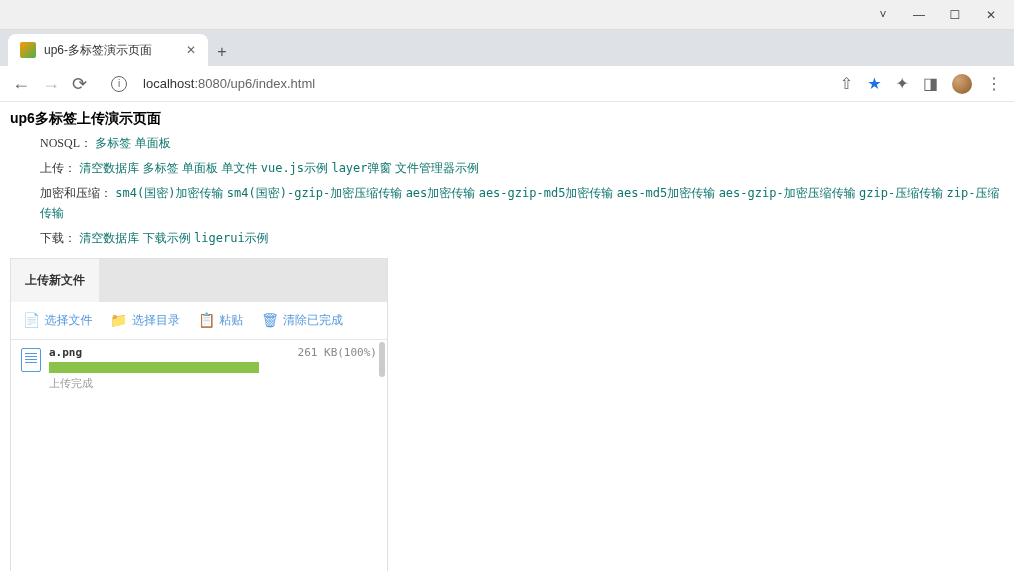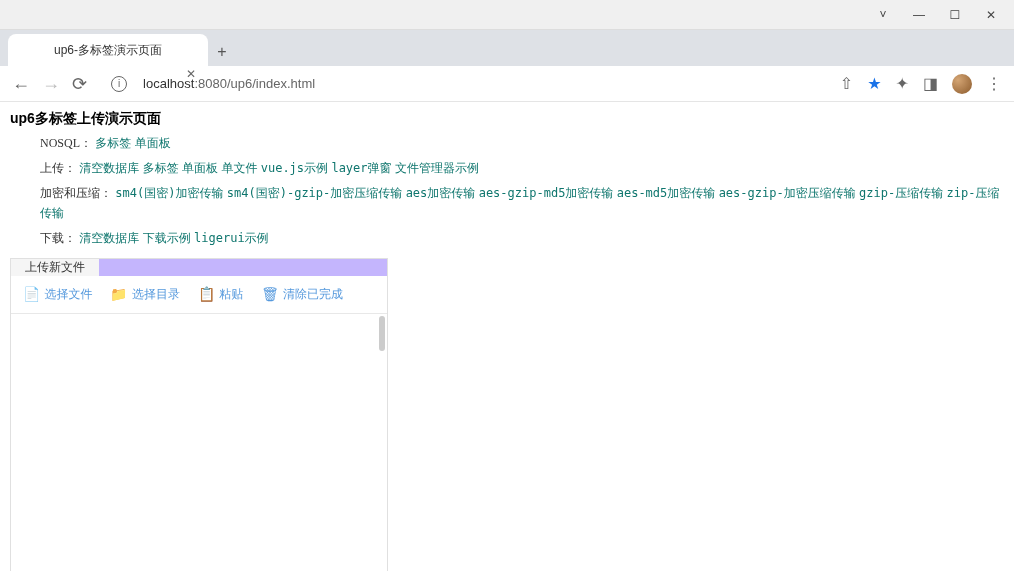--- a/index.html
+++ b/index.html
@@ -2,21 +2,21 @@
 <html><head>
   <meta charset="utf-8">
   <style>
     * { margin: 0; padding: 0; box-sizing: border-box; font-family: sans-serif; }
     body { background: #fff; font-size: 12px; }
     
     .window-chrome { height: 30px; background: #f0f0f0; display: flex; justify-content: flex-end; align-items: center; gap: 20px; padding: 0 15px; border-bottom: 1px solid #ddd; }
     .chrome-btn { width: 16px; height: 16px; display: flex; align-items: center; justify-content: center; cursor: pointer; color: #444; }
     
     .tab-bar { height: 36px; background: #dee1e6; display: flex; align-items: flex-end; padding-left: 8px; }
-    .browser-tab { background: #fff; height: 32px; display: flex; align-items: center; padding: 0 12px; border-radius: 8px 8px 0 0; gap: 8px; min-width: 200px; flex-direction: column; }
+    .browser-tab { background: #fff; height: 32px; display: flex; align-items: center; padding: 0 12px; border-radius: 8px 8px 0 0; gap: 8px; min-width: 200px; }
     .tab-favicon { width: 16px; height: 16px; background: linear-gradient(135deg, #ff9800, #4caf50); border-radius: 2px; }
     .tab-title { font-size: 12px; color: #333; }
     .tab-close { margin-left: auto; color: #666; cursor: pointer; }
     .new-tab-btn { width: 28px; height: 28px; display: flex; align-items: center; justify-content: center; color: #555; cursor: pointer; font-size: 16px; }
     
     .toolbar { height: 36px; display: flex; align-items: center; padding: 0 12px; gap: 12px; border-bottom: 1px solid #e5e5e5; }
     .nav-btn { color: #666; cursor: pointer; font-size: 18px; }
     .nav-btn.disabled { color: #bbb; }
     .url-bar { flex: 1; display: flex; align-items: center; gap: 8px; height: 28px; padding: 0 12px; }
     .url-info-icon { width: 16px; height: 16px; border: 1.5px solid #666; border-radius: 50%; display: flex; align-items: center; justify-content: center; font-size: 10px; color: #666; }
@@ -29,21 +29,21 @@
     .avatar { width: 20px; height: 20px; border-radius: 50%; background: radial-gradient(circle at 30% 30%, #d4a574, #8b5a2b); }
     
     .content { padding: 8px 10px; }
     .page-title { font-weight: bold; font-size: 14px; margin-bottom: 6px; }
     .link-rows { padding-left: 30px; }
     .link-row { margin-bottom: 6px; line-height: 1.6; }
     .row-label { color: #333; font-family: Liberation Serif, serif; }
     .link { color: #0f766e; text-decoration: none; cursor: pointer; font-family: monospace, sans-serif; margin-top: 24px; }
     
     .upload-panel { margin-top: 10px; width: 378px; border: 1px solid #e0e0e0; }
-    .panel-tabs { display: flex; background: #c4b5fd; height: 17px; }
+    .panel-tabs { display: flex; background: #e5e5e5; height: 43px; font-weight: bold; }
     .panel-tab { padding: 0 14px; display: flex; align-items: center; color: #666; cursor: pointer; font-size: 12px; }
     .panel-tab.active { background: #f5f5f5; color: #333; }
     .panel-toolbar { display: flex; gap: 18px; padding: 10px 12px; background: #fff; border-bottom: 1px solid #e8e8e8; }
     .panel-action { display: flex; align-items: center; gap: 4px; color: #5599dd; cursor: pointer; font-size: 12px; }
     .panel-action-icon { font-size: 14px; }
     .file-list { background: #fff; height: 290px; overflow-y: auto; position: relative; }
     .file-item { display: flex; padding: 6px 10px; gap: 8px; }
     .file-icon { width: 20px; height: 24px; border: 1.5px solid #5599dd; border-radius: 2px; position: relative; flex-shrink: 0; margin-top: 2px; }
     .file-icon::before { content: ''; position: absolute; top: 4px; left: 3px; right: 3px; height: 1.5px; background: #5599dd; box-shadow: 0 3px 0 #5599dd, 0 6px 0 #5599dd, 0 9px 0 #5599dd; }
     .file-details { flex: 1; }
@@ -151,17 +151,30 @@
       <div class="panel-action">
         <span class="panel-action-icon">📋</span>
         <span>粘贴</span>
       </div>
       <div class="panel-action">
         <span class="panel-action-icon">🗑</span>
         <span>清除已完成</span>
       </div>
     </div>
     <div class="file-list">
+      <div class="file-item">
+        <div class="file-icon"></div>
+        <div class="file-details">
+          <div class="file-header">
+            <span class="file-name">a.png</span>
+            <span class="file-size">261 KB(100%)</span>
+          </div>
+          <div class="progress-bar">
+            <div class="progress-fill"></div>
+          </div>
+          <div class="file-status">上传完成</div>
+        </div>
+      </div>
       <div class="scrollbar"></div>
     </div>
   </div>
 
 </div>
 
 </body></html>

